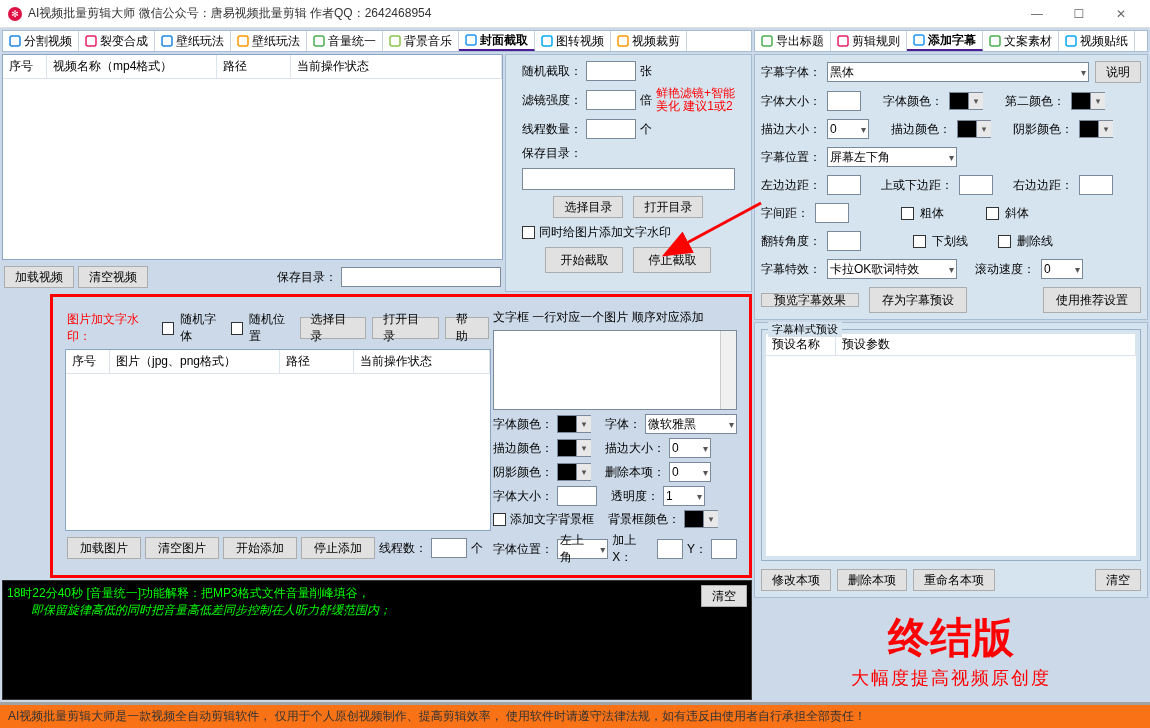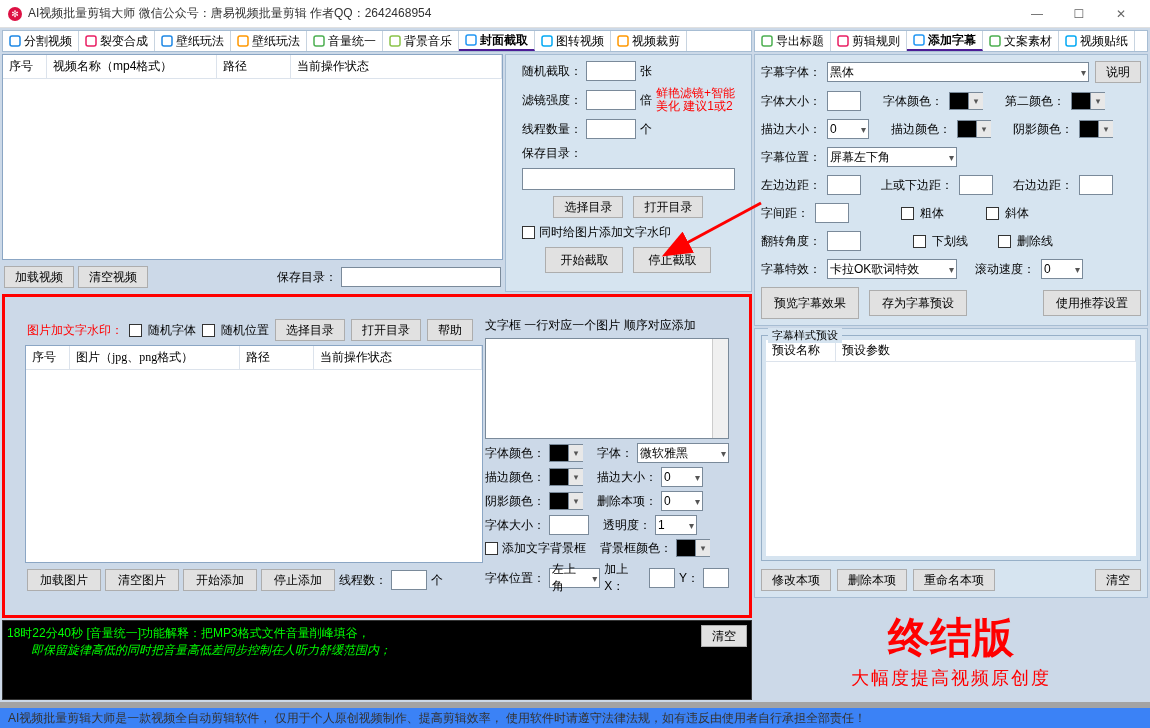--- a/index.html
+++ b/index.html
@@ -19,21 +19,21 @@
 .video-table-wrap { flex:1; background:#fff; border:1px solid #8ba6c4;}
 .table-head { display: flex; background: #fff; border-bottom: 1px solid #dce3ec; height: 24px; align-items: center; }
 .th { padding: 0 6px; border-right: 1px solid #dce3ec; height:100%; display:flex;align-items:center;}
 .btn { background: #e1e1e1; border: 1px solid #adadad; padding: 2px 10px; height: 22px; display: inline-flex; align-items: center; justify-content: center; cursor: default; }
 .btn-row { display: flex; gap: 4px; align-items: center; padding: 4px 2px; }
 .input { background: #fff; border: 1px solid #7a8a9a; height: 20px; padding: 0 2px; }
 .mid-panel { background: #d6e4f0; border: 1px solid #a7bdd3; padding: 6px 16px; display: flex; flex-direction: column; gap: 6px; height:238px;}
 .form-row { display: flex; align-items: center; gap: 4px; font-size:12px;}
 .label { white-space: nowrap; }
 .red { color: #f00; }
-.redbox { border: 3px solid #f00; padding: 20px; display:flex; flex-direction:column; gap:2px;}
+.redbox { border: 3px solid #f00; padding: 12px; display:flex; flex-direction:column; gap:2px;margin-left:48px;}
 .wm-tools { display: flex; align-items: center; gap: 6px; padding: 2px; }
 .checkbox { width: 13px; height: 13px; border: 1px solid #333; background: #fff; display:inline-block;}
 .img-table-wrap { flex:1; background:#fff; border:1px solid #8ba6c4; min-height: 168px;}
 .bottom-btns { display:flex; gap:4px; align-items:center; padding:4px 2px;}
 .redbox-right { display:flex; flex-direction:column; gap:4px; }
 .textarea { background:#fff; border:1px solid #7a8a9a; flex:1; min-height:80px; position:relative;}
 .scroll-v { position:absolute; right:0; top:0; bottom:0; width:16px; background:#f0f0f0; border-left:1px solid #ccc;}
 .select { background:#fff; border:1px solid #7a8a9a; height:20px; padding:0 14px 0 2px; display:inline-flex; align-items:center; position:relative; min-width:50px;}
 .select::after { content:"▾"; position:absolute; right:2px; color:#555; font-size:10px;}
 .color-swatch { width: 34px; height: 18px; border: 1px solid #7a8a9a; background:#000; display:inline-flex; position:relative;}
@@ -43,21 +43,21 @@
 .right-panel { background:#d6e4f0; border:1px solid #a7bdd3; padding:6px 6px; display:flex; flex-direction:column; gap:8px;}
 .r-row { display:flex; align-items:center; gap:6px;}
 .r-row .label { min-width: 54px; text-align:justify;}
 .group-box { border:1px solid #97b0c8; padding: 4px; position:relative; flex:1; display:flex;flex-direction:column;}
 .group-title { position:absolute; top:-8px; left:6px; background:#d6e4f0; padding:0 4px; font-size:11px;}
 .preset-head { display:flex; background:#fff; border-bottom:1px solid #dce3ec; height:22px; align-items:center;}
 .preset-body { flex:1; background:#fff;}
 .promo { text-align:center; padding: 10px 4px;}
 .promo-big { color:#f00; font-size:42px; font-weight:bold;}
 .promo-sub { color:#f00; font-size:18px; letter-spacing:2px;}
-.statusbar { height:26px; background:#3b82f6; border-top:6px solid #a3a3a3; display:flex; align-items:center; padding:0 8px; color:#333; font-size:12px;}
+.statusbar { height:26px; background:#f97316; border-top:3px solid #a3a3a3; display:flex; align-items:center; padding:0 8px; color:#333; font-size:12px;}
 .arrow { position:absolute; pointer-events:none;}
 .clear-log-btn { position:absolute; right:4px; top:4px;}
 </style>
 </head>
 <body>
 
 <div class="titlebar">
   <div class="titlebar-icon">✻</div>
   <div class="titlebar-title">AI视频批量剪辑大师    微信公众号：唐易视频批量剪辑    作者QQ：2642468954</div>
   <div class="win-btn">—</div>
@@ -220,21 +220,21 @@
               <span>随机字体</span>
             <span class="checkbox"></span>
               <span>随机位置</span>
             <div class="btn">选择目录</div>
             <div class="btn">打开目录</div>
             <div class="btn">帮助</div>
           </div>
           <div class="img-table-wrap" style="flex:1;">
             <div class="table-head" id="img-head">
                 <div class="th" style="width: 44px;">序号</div>
-                <div class="th" style="width: 170px; font-family: Liberation Serif, serif;">图片（jpg、png格式）</div>
+                <div class="th" style="width: 170px;">图片（jpg、png格式）</div>
                 <div class="th" style="width: 74px;">路径</div>
                 <div class="th" style="flex: 1 1 0%;">当前操作状态</div>
               </div>
           </div>
           <div class="bottom-btns">
             <div class="btn" style="width:74px">加载图片</div>
             <div class="btn" style="width:74px">清空图片</div>
             <div class="btn" style="width:74px">开始添加</div>
             <div class="btn" style="width:74px">停止添加</div>
             <span class="label">线程数：</span>
@@ -288,21 +288,21 @@
               <span class="select">左上角</span>
               <span>加上X：</span>
               <input class="input" style="width: 26px;">
               <span>Y：</span>
               <input class="input" style="width: 26px;">
             </div>
         </div>
       </div>
     </div>
 
-    <div style="display:flex;gap:2px;height:80px;">
+    <div style="display:flex;gap:2px;height:120px;">
       <div class="log-area">
         <div>18时22分40秒 [音量统一]功能解释：把MP3格式文件音量削峰填谷，</div>
         <div class="indent">即保留旋律高低的同时把音量高低差同步控制在人听力舒缓范围内；</div>
         <div class="btn clear-log-btn" style="background:#e1e1e1;color:#000;">清空</div>
       </div>
     </div>
   </div>
 
   <div class="col-right">
     <div class="tabs" id="tabs-right">
@@ -408,21 +408,21 @@
           <span>删除线</span>
       </div>
       <div class="r-row">
           <span class="label">字幕特效：</span>
           <span class="select" style="width:130px">卡拉OK歌词特效</span>
         <span style="width:6px"></span>
           <span class="label">滚动速度：</span>
           <span class="select" style="min-width:42px">0</span>
       </div>
       <div class="r-row" style="gap:10px;">
-        <div class="btn" style="padding:4px 12px;height:32px;">预览字幕效果</div>
+        <div class="btn" style="padding:4px 12px;height:14px;">预览字幕效果</div>
         <div class="btn" style="padding:4px 12px;height:26px;">存为字幕预设</div>
         <div class="btn" style="padding:4px 12px;height:26px;margin-left:auto;">使用推荐设置</div>
       </div>
     </div>
     <div class="right-panel" style="flex:1;min-height:0;">
       <div class="group-box">
         <span class="group-title">字幕样式预设</span>
         <div class="preset-head" id="preset-head">
             <div class="th" style="width: 70px;">预设名称</div>
             <div class="th" style="flex: 1 1 0%;">预设参数</div>

